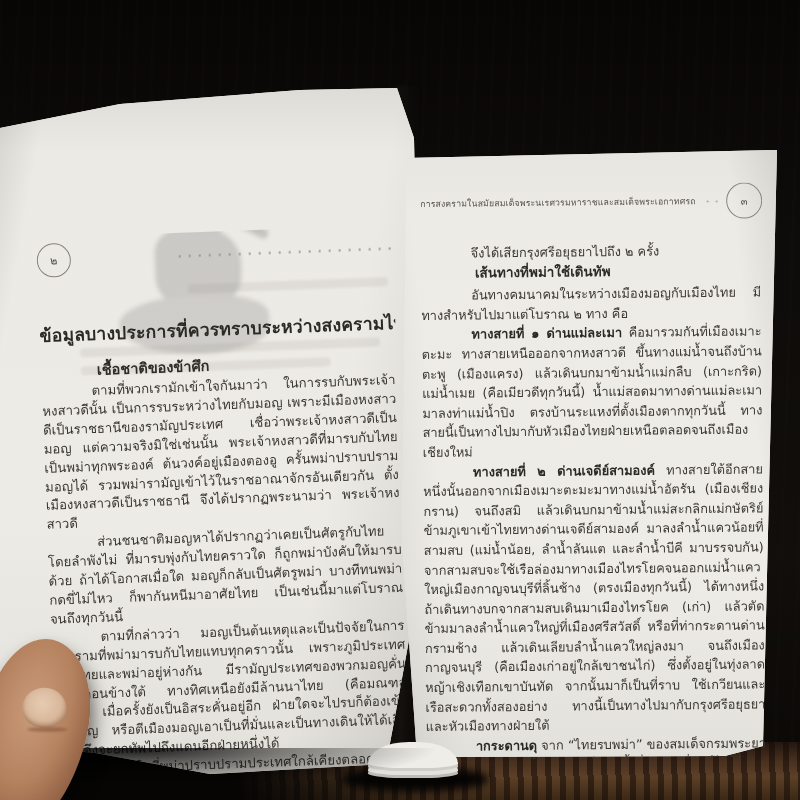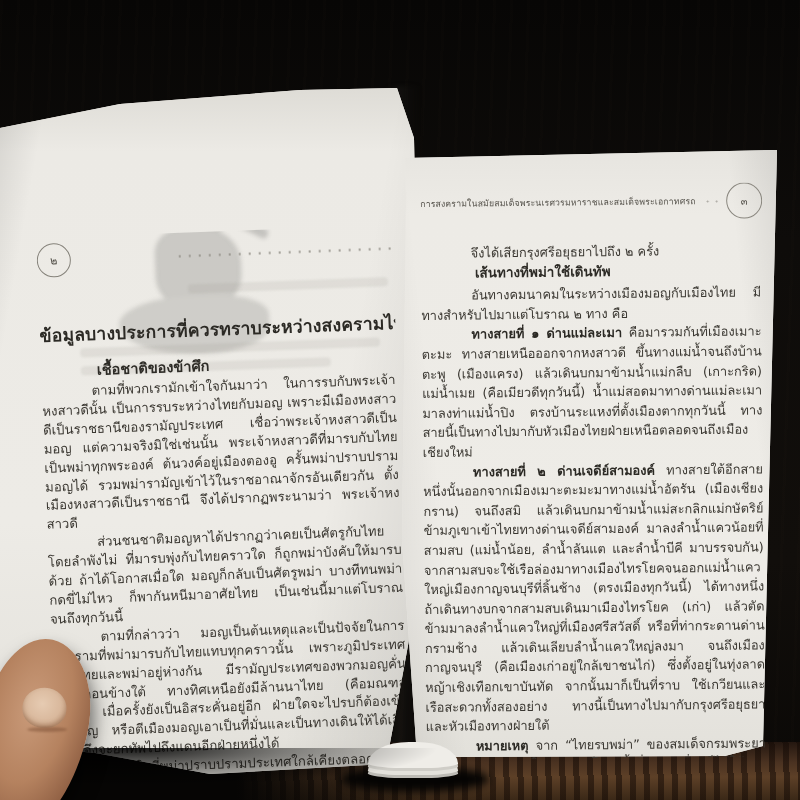--- a/index.html
+++ b/index.html
@@ -150,21 +150,21 @@
         <span>๓</span>
       </div>
     </div>
 
     <div class="right-body">
       <p class="opening-line">จึงได้เสียกรุงศรีอยุธยาไปถึง ๒ ครั้ง</p>
       <div class="sec-head-right">เส้นทางที่พม่าใช้เดินทัพ</div>
       <p>อันทางคมนาคมในระหว่างเมืองมอญกับเมืองไทย มีทางสำหรับไปมาแต่โบราณ ๒ ทาง คือ</p>
       <p><span class="lead-bold">ทางสายที่ ๑ ด่านแม่ละเมา</span><span> คือมารวมกันที่เมืองเมาะตะมะ ทางสายเหนือออกจากหงสาวดี ขึ้นทางแม่น้ำจนถึงบ้านตะพู (เมืองแครง) แล้วเดินบกมาข้ามน้ำแม่กลืบ (เกาะกริด) แม่น้ำเมย (คือเมียวดีทุกวันนี้) น้ำแม่สอดมาทางด่านแม่ละเมา มาลงท่าแม่น้ำปิง ตรงบ้านระแหงที่ตั้งเมืองตากทุกวันนี้ ทางสายนี้เป็นทางไปมากับหัวเมืองไทยฝ่ายเหนือตลอดจนถึงเมืองเชียงใหม่</span></p>
       <p><span class="lead-bold">ทางสายที่ ๒ ด่านเจดีย์สามองค์</span><span> ทางสายใต้อีกสายหนึ่งนั้นออกจากเมืองเมาะตะมะมาทางแม่น้ำอัตรัน (เมืองเชียงกราน) จนถึงสมิ แล้วเดินบกมาข้ามน้ำแม่สะกลิกแม่กษัตริย์ข้ามภูเขาเข้าไทยทางด่านเจดีย์สามองค์ มาลงลำน้ำแควน้อยที่สามสบ (แม่น้ำน้อย, ลำน้ำลันแต และลำน้ำบีคี มาบรรจบกัน) จากสามสบจะใช้เรือล่องมาทางเมืองไทรโยคจนออกแม่น้ำแควใหญ่เมืองกาญจนบุรีที่ลิ้นช้าง (ตรงเมืองทุกวันนี้) ได้ทางหนึ่ง ถ้าเดินทางบกจากสามสบเดินมาเมืองไทรโยค (เก่า) แล้วตัดข้ามมาลงลำน้ำแควใหญ่ที่เมืองศรีสวัสดิ์ หรือที่ท่ากระดานด่านกรามช้าง แล้วเดินเลียบลำน้ำแควใหญ่ลงมา จนถึงเมืองกาญจนบุรี (คือเมืองเก่าอยู่ใกล้เขาชนไก่) ซึ่งตั้งอยู่ในทุ่งลาดหญ้าเชิงเทือกเขาบันทัด จากนั้นมาก็เป็นที่ราบ ใช้เกวียนและเรือสะดวกทั้งสองอย่าง ทางนี้เป็นทางไปมากับกรุงศรีอยุธยา และหัวเมืองทางฝ่ายใต้</span></p>
-      <p class="note-block"><span class="lead-bold">หมายเหตุ</span><span> จาก “ไทยรบพม่า” ของสมเด็จกรมพระยาดำรงราชานุภาพ ในสงครามโลกครั้งที่สอง ญี่ปุ่นก็ได้ใช้ทางด่านแม่ละเมาเหมือนกัน แต่ทางใต้ญี่ปุ่นได้สร้างทางรถไฟสายมรณะขึ้นมาใช้แทน</span></p>
+      <p class="note-block"><span class="lead-bold">ากระดานดุ</span><span> จาก “ไทยรบพม่า” ของสมเด็จกรมพระยาดำรงราชานุภาพ ในสงครามโลกครั้งที่สอง ญี่ปุ่นก็ได้ใช้ทางด่านแม่ละเมาเหมือนกัน แต่ทางใต้ญี่ปุ่นได้สร้างทางรถไฟสายมรณะขึ้นมาใช้แทน</span></p>
     </div>
   </div>
 
   <div class="curl-shadow"></div>
   <div class="curl curl-1"></div>
   <div class="page-bottom-shadow"></div>
 
   <div class="thumb">
     <div class="thumb-nail"></div>
     <div class="thumb-crease"></div>

